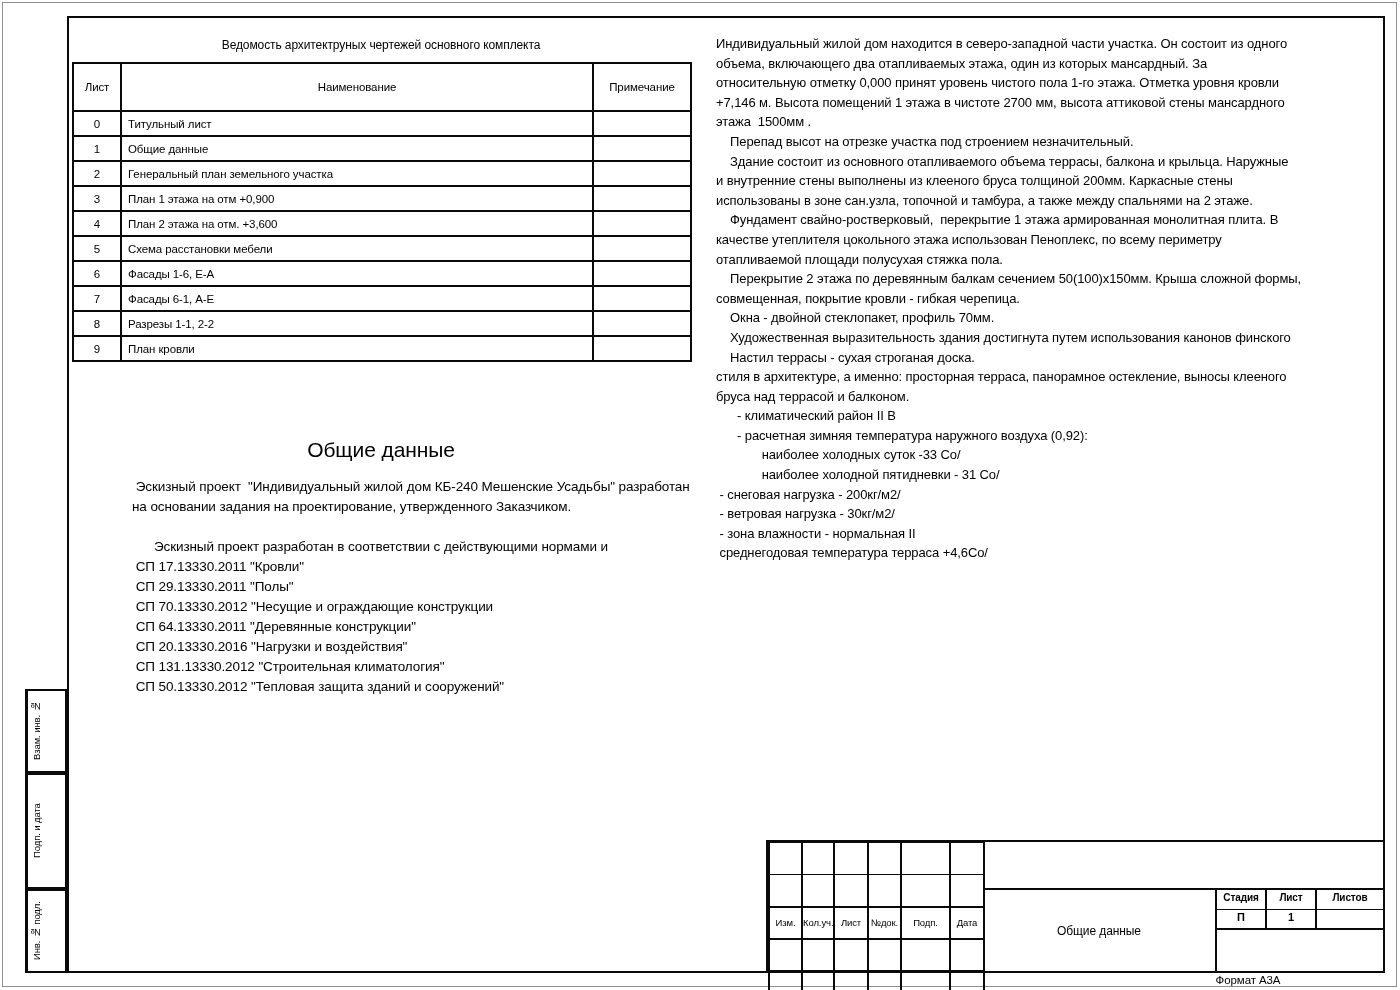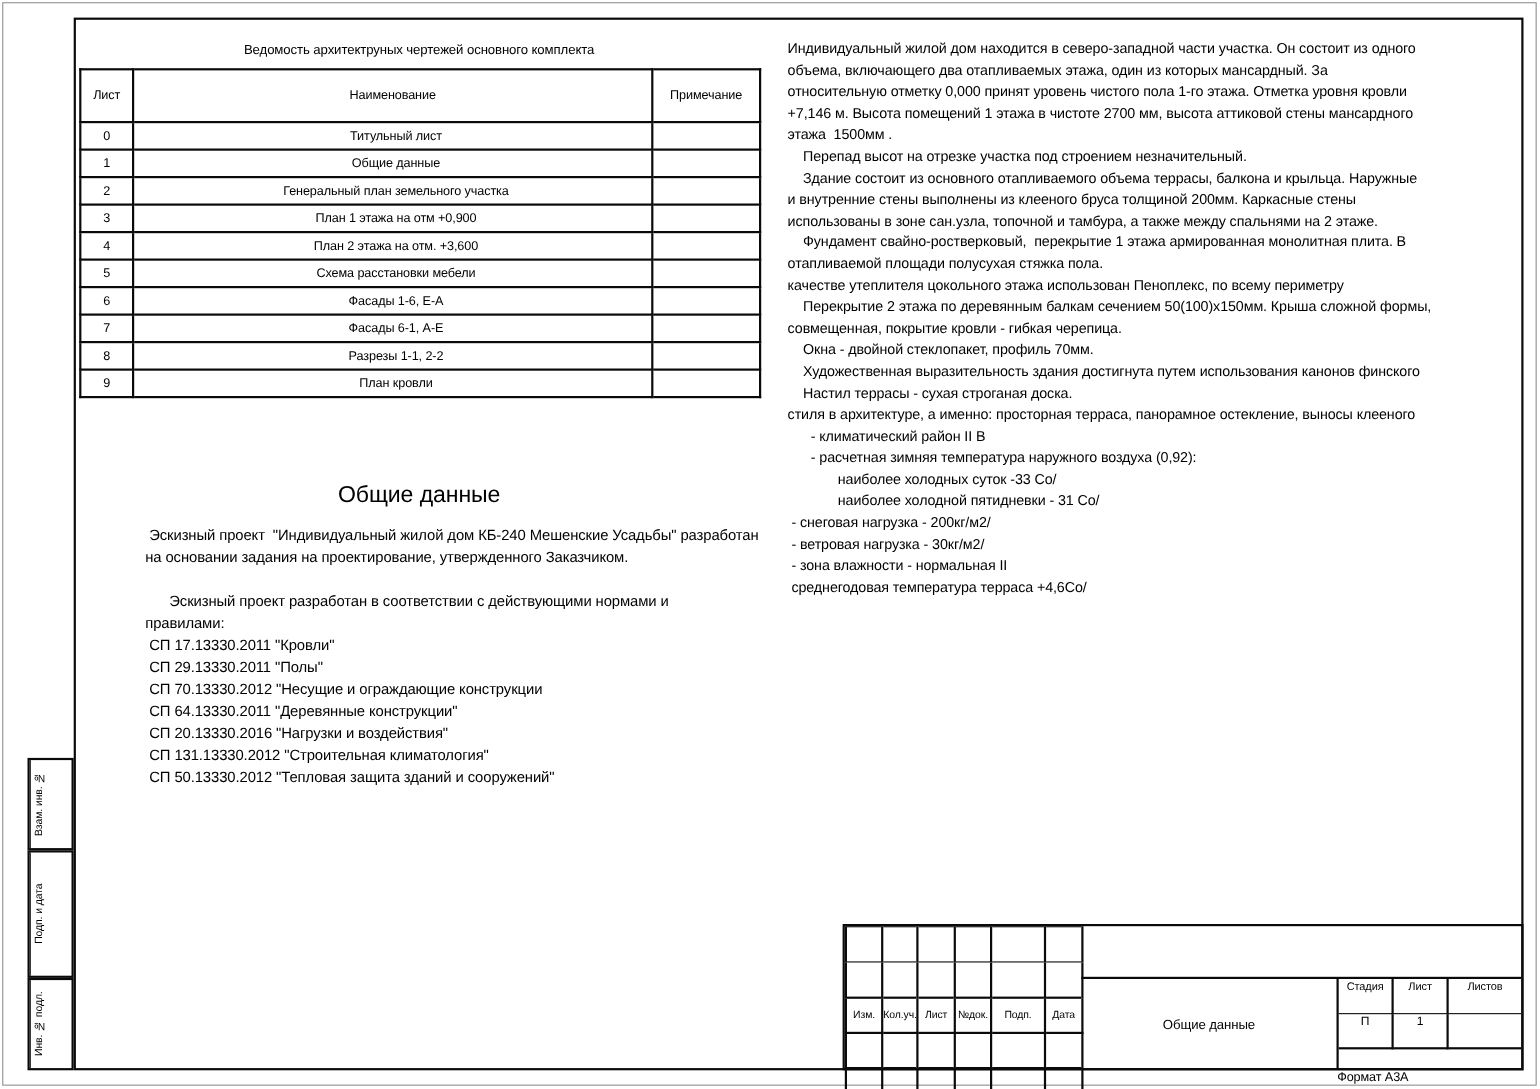--- a/index.html
+++ b/index.html
@@ -29,21 +29,21 @@
   }
   .drawing-table {
     position: absolute; left: 72px; top: 62px; width: 618px;
     border-collapse: collapse; table-layout: fixed;
     font-size: 11.5px; font-weight: normal;
   }
   .drawing-table th, .drawing-table td { border: 2px solid #0a0a0a; font-weight: normal; }
   .drawing-table th { height: 48px; text-align: center; }
   .drawing-table td { height: 25px; }
   .cell-sheet { text-align: center; }
-  .cell-name { padding-left: 6px; text-align: center; }
+  .cell-name { padding-left: 6px; text-align: left; }
   .c-sheet { width: 48px; } .c-name { width: 472px; } .c-note { width: 98px; }
 
   
   .general-heading {
     position: absolute; left: 72px; top: 438px; width: 618px;
     text-align: center; font-size: 21px;
   }
   .general-text {
     position: absolute; left: 132px; top: 477px;
     font-size: 13.5px; line-height: 20px;
@@ -92,22 +92,22 @@
   }
   .tb-name-cell {
     position: absolute; left: 215px; top: 48px; width: 234px; height: 81px;
     border-right: 2px solid #0a0a0a;
     display: flex; align-items: center; justify-content: center;
     font-size: 12px;
   }
   .stage-grid { position: absolute; left: 449px; top: 48px; width: 166px; height: 81px; }
   .stage-row { display: flex; }
   .stage-cell {
-    height: 32px; border-right: 2px solid #0a0a0a; border-bottom: 1px solid #0a0a0a;
-    font-size: 10px; text-align: center; line-height: 15px;
+    height: 20px; border-right: 2px solid #0a0a0a; border-bottom: 1px solid #0a0a0a;
+    font-size: 10px; text-align: center; line-height: 15px; font-weight: bold;
   }
   .stage-cell:last-child { border-right: none; }
   .stage-row.values .stage-cell { border-bottom: 2px solid #0a0a0a; font-size: 11px; }
   .sc-stage { width: 50px; } .sc-sheet { width: 50px; } .sc-sheets { width: 66px; }
 
   .format-label {
     position: absolute; left: 1148px; top: 974px; width: 200px;
     text-align: center; font-size: 11.5px;
   }
 </style>
@@ -199,21 +199,20 @@
 <div class="general-text">
 
     <div class="tline"> Эскизный проект  "Индивидуальный жилой дом КБ-240 Мешенские Усадьбы" разработан</div>
 
     <div class="tline">на основании задания на проектирование, утвержденного Заказчиком.</div>
 
     <div class="tline"></div>
 
     <div class="tline">      Эскизный проект разработан в соответствии с действующими нормами и</div>
 
-    <div class="tline">правилами:</div>
 
     <div class="tline"> СП 17.13330.2011 "Кровли"</div>
 
     <div class="tline"> СП 29.13330.2011 "Полы"</div>
 
     <div class="tline"> СП 70.13330.2012 "Несущие и ограждающие конструкции</div>
 
     <div class="tline"> СП 64.13330.2011 "Деревянные конструкции"</div>
 
     <div class="tline"> СП 20.13330.2016 "Нагрузки и воздействия"</div>
@@ -238,36 +237,37 @@
     <div class="tline">    Перепад высот на отрезке участка под строением незначительный.</div>
 
     <div class="tline">    Здание состоит из основного отапливаемого объема террасы, балкона и крыльца. Наружные</div>
 
     <div class="tline">и внутренние стены выполнены из клееного бруса толщиной 200мм. Каркасные стены</div>
 
     <div class="tline">использованы в зоне сан.узла, топочной и тамбура, а также между спальнями на 2 этаже.</div>
 
     <div class="tline">    Фундамент свайно-ростверковый,  перекрытие 1 этажа армированная монолитная плита. В</div>
 
+    <div class="tline">качестве утеплителя цокольного этажа использован Пеноплекс, по всему периметру</div>
+
     <div class="tline">отапливаемой площади полусухая стяжка пола.</div>
 
-    <div class="tline">качестве утеплителя цокольного этажа использован Пеноплекс, по всему периметру</div>
-
     <div class="tline">    Перекрытие 2 этажа по деревянным балкам сечением 50(100)х150мм. Крыша сложной формы,</div>
 
     <div class="tline">совмещенная, покрытие кровли - гибкая черепица.</div>
 
     <div class="tline">    Окна - двойной стеклопакет, профиль 70мм.</div>
 
     <div class="tline">    Художественная выразительность здания достигнута путем использования канонов финского</div>
 
     <div class="tline">    Настил террасы - сухая строганая доска.</div>
 
     <div class="tline">стиля в архитектуре, а именно: просторная терраса, панорамное остекление, выносы клееного</div>
 
+    <div class="tline">бруса над террасой и балконом.</div>
 
 
     <div class="tline">      - климатический район II В</div>
 
     <div class="tline">      - расчетная зимняя температура наружного воздуха (0,92):</div>
 
     <div class="tline">             наиболее холодных суток -33 Со/</div>
 
     <div class="tline">             наиболее холодной пятидневки - 31 Со/</div>
 

